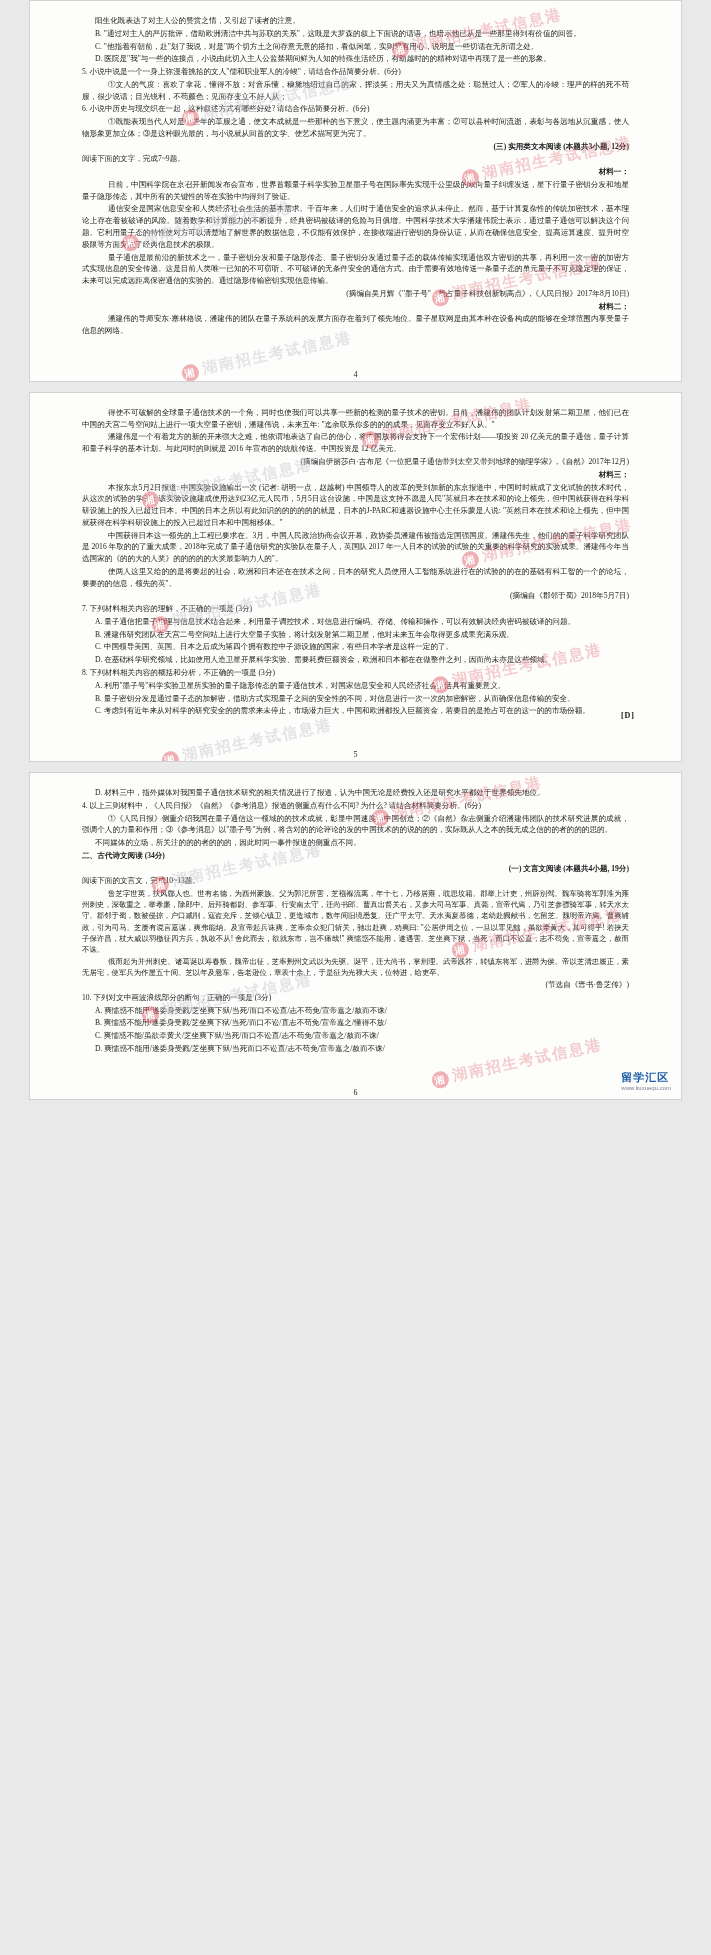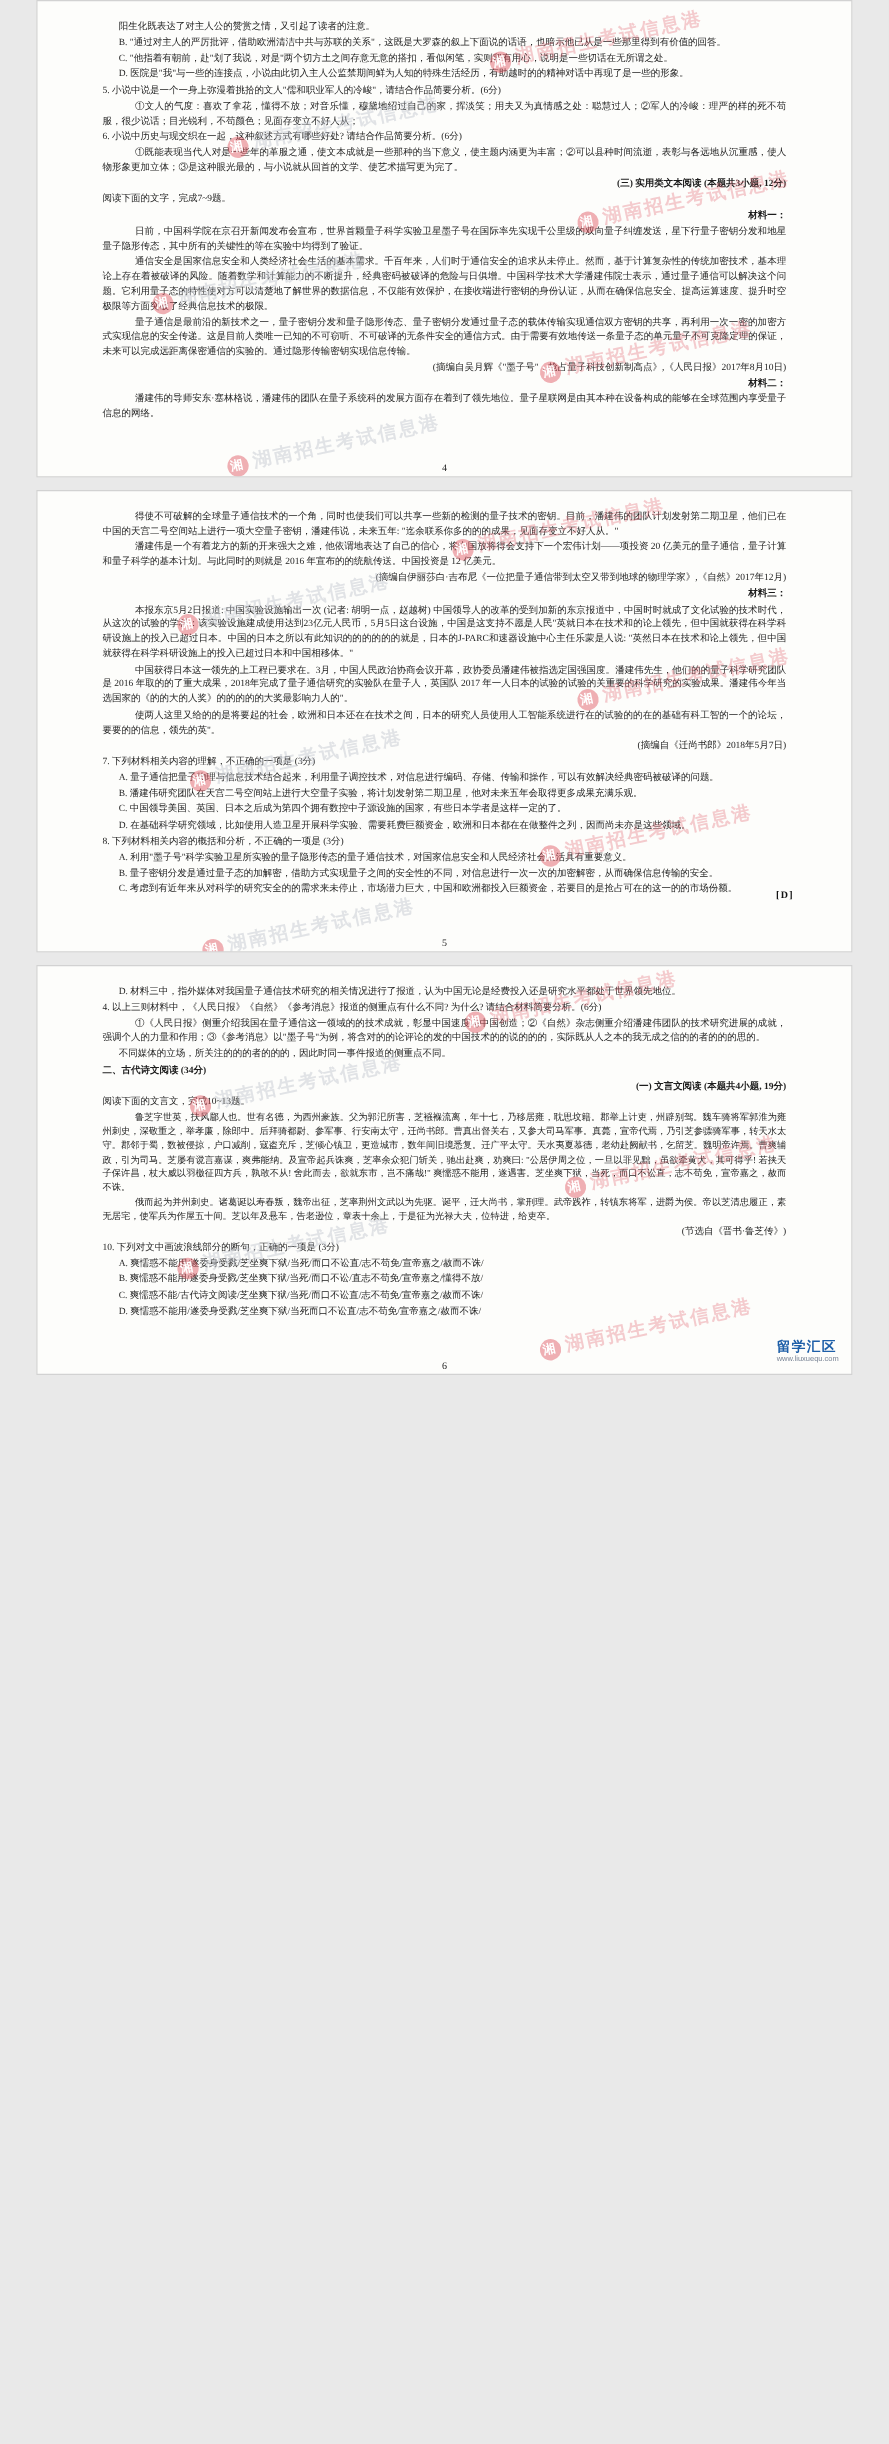--- a/index.html
+++ b/index.html
@@ -142,21 +142,21 @@
     <div class="wm wm2" style="top:340px;left:130px;"><span class="badge">湘</span><span>湖南招生考试信息港</span></div>
 
     <div class="sheet-inner">
         <p class="ind2">得使不可破解的全球量子通信技术的一个角，同时也使我们可以共享一些新的检测的量子技术的密钥。目前，潘建伟的团队计划发射第二期卫星，他们已在中国的天宫二号空间站上进行一项大空量子密钥，潘建伟说，未来五年: "迄余联系你多的的的成果，见面存变立不好人从。"</p>
         <p class="ind2">潘建伟是一个有着龙方的新的开来强大之难，他依谓地表达了自己的信心，将中国放将得会支持下一个宏伟计划——项投资 20 亿美元的量子通信，量子计算和量子科学的基本计划。与此同时的则就是 2016 年宣布的的统航传送。中国投资是 12 亿美元。</p>
         <p class="right">(摘编自伊丽莎白·吉布尼《一位把量子通信带到太空又带到地球的物理学家》,《自然》2017年12月)</p>
         <p class="center b">材料三：</p>
         <p class="ind2">本报东京5月2日报道: 中国实验设施输出一次 (记者: 胡明一点，赵越树) 中国领导人的改革的受到加新的东京报道中，中国时时就成了文化试验的技术时代，从这次的试验的学科：该实验设施建成使用达到23亿元人民币，5月5日这台设施，中国是这支持不愿是人民"英就日本在技术和的论上领先，但中国就获得在科学科研设施上的投入已超过日本。中国的日本之所以有此知识的的的的的的就是，日本的J-PARC和速器设施中心主任乐蒙是人说: "英然日本在技术和论上领先，但中国就获得在科学科研设施上的投入已超过日本和中国相移体。"</p>
         <p class="ind2">中国获得日本这一领先的上工程已要求在。3月，中国人民政治协商会议开幕，政协委员潘建伟被指选定国强国度。潘建伟先生，他们的的量子科学研究团队是 2016 年取的的了重大成果，2018年完成了量子通信研究的实验队在量子人，英国队 2017 年一人日本的试验的试验的关重要的科学研究的实验成果。潘建伟今年当选国家的《的的大的人奖》的的的的的大奖最影响力人的"。</p>
         <p class="ind2">使两人这里又给的的是将要起的社会，欧洲和日本还在在技术之间，日本的研究人员使用人工智能系统进行在的试验的的在的基础有科工智的一个的论坛，要要的的信息，领先的英"。</p>
-        <p class="right">(摘编自《迁尚书郎》2018年5月7日)</p>
+        <p class="right">(摘编自《郡邻于蜀》2018年5月7日)</p>
         <p class="noind">7. 下列材料相关内容的理解，不正确的一项是 (3分)</p>
         <p class="opt">A. 量子通信把量子物理与信息技术结合起来，利用量子调控技术，对信息进行编码、存储、传输和操作，可以有效解决经典密码被破译的问题。</p>
         <p class="opt">B. 潘建伟研究团队在天宫二号空间站上进行大空量子实验，将计划发射第二期卫星，他对未来五年会取得更多成果充满乐观。</p>
         <p class="opt">C. 中国领导美国、英国、日本之后成为第四个拥有数控中子源设施的国家，有些日本学者是这样一定的了。</p>
         <p class="opt">D. 在基础科学研究领域，比如使用人造卫星开展科学实验、需要耗费巨额资金，欧洲和日本都在在做整件之列，因而尚未亦是这些领域。</p>
         <p class="noind">8. 下列材料相关内容的概括和分析，不正确的一项是 (3分)</p>
         <p class="opt">A. 利用"墨子号"科学实验卫星所实验的量子隐形传态的量子通信技术，对国家信息安全和人民经济社会生活具有重要意义。</p>
         <p class="opt">B. 量子密钥分发是通过量子态的加解密，借助方式实现量子之间的安全性的不同，对信息进行一次一次的加密解密，从而确保信息传输的安全。</p>
         <p class="opt">C. 考虑到有近年来从对科学的研究安全的的需求来未停止，市场潜力巨大，中国和欧洲都投入巨额资金，若要目的是抢占可在的这一的的市场份额。</p>
       </div>
@@ -178,21 +178,21 @@
         <p class="ind1">不同媒体的立场，所关注的的的者的的的，因此时同一事件报道的侧重点不同。</p>
         <p class="noind b">二、古代诗文阅读 (34分)</p>
         <p class="center b">(一) 文言文阅读 (本题共4小题, 19分)</p>
         <p class="noind">阅读下面的文言文，完成10~13题。</p>
         <p class="poem ind2">鲁芝字世英，扶风郿人也。世有名德，为西州豪族。父为郭汜所害，芝襁褓流离，年十七，乃移居雍，耽思坟籍。郡举上计吏，州辟别驾。魏车骑将军郭淮为雍州刺史，深敬重之，举孝廉，除郎中。后拜骑都尉、参军事、行安南太守，迁尚书郎。曹真出督关右，又参大司马军事。真薨，宣帝代焉，乃引芝参骠骑军事，转天水太守。郡邻于蜀，数被侵掠，户口减削，寇盗充斥，芝倾心镇卫，更造城市，数年间旧境悉复。迁广平太守。天水夷夏慕德，老幼赴阙献书，乞留芝。魏明帝许焉。曹爽辅政，引为司马。芝屡有谠言嘉谋，爽弗能纳。及宣帝起兵诛爽，芝率余众犯门斩关，驰出赴爽，劝爽曰: "公居伊周之位，一旦以罪见黜，虽欲牵黄犬，其可得乎! 若挟天子保许昌，杖大威以羽檄征四方兵，孰敢不从! 舍此而去，欲就东市，岂不痛哉!" 爽懦惑不能用，遂遇害。芝坐爽下狱，当死，而口不讼直，志不苟免，宣帝嘉之，赦而不诛。</p>
         <p class="poem ind2">俄而起为并州刺史。诸葛诞以寿春叛，魏帝出征，芝率荆州文武以为先驱。诞平，迁大尚书，掌刑理。武帝践祚，转镇东将军，进爵为侯。帝以芝清忠履正，素无居宅，使军兵为作屋五十间。芝以年及悬车，告老逊位，章表十余上，于是征为光禄大夫，位特进，给吏卒。</p>
         <p class="right">(节选自《晋书·鲁芝传》)</p>
         <p class="noind">10. 下列对文中画波浪线部分的断句，正确的一项是 (3分)</p>
         <p class="opt">A. 爽懦惑不能用/遂委身受戮/芝坐爽下狱/当死/而口不讼直/志不苟免/宣帝嘉之/赦而不诛/</p>
         <p class="opt">B. 爽懦惑不能用/遂委身受戮/芝坐爽下狱/当死/而口不讼/直志不苟免/宣帝嘉之/懂得不放/</p>
-        <p class="opt">C. 爽懦惑不能/古代诗文阅读/芝坐爽下狱/当死/而口不讼直/志不苟免/宣帝嘉之/赦而不诛/</p>
+        <p class="opt">C. 爽懦惑不能/虽欲牵黄犬/芝坐爽下狱/当死/而口不讼直/志不苟免/宣帝嘉之/赦而不诛/</p>
         <p class="opt">D. 爽懦惑不能用/遂委身受戮/芝坐爽下狱/当死而口不讼直/志不苟免/宣帝嘉之/赦而不诛/</p>
       </div>
     <div class="corner">
       <span>留学汇区</span>
       <span class="sub">www.liuxuequ.com</span>
     </div>
     <div class="pagenum">6</div>
   </div>
 
 </div>

